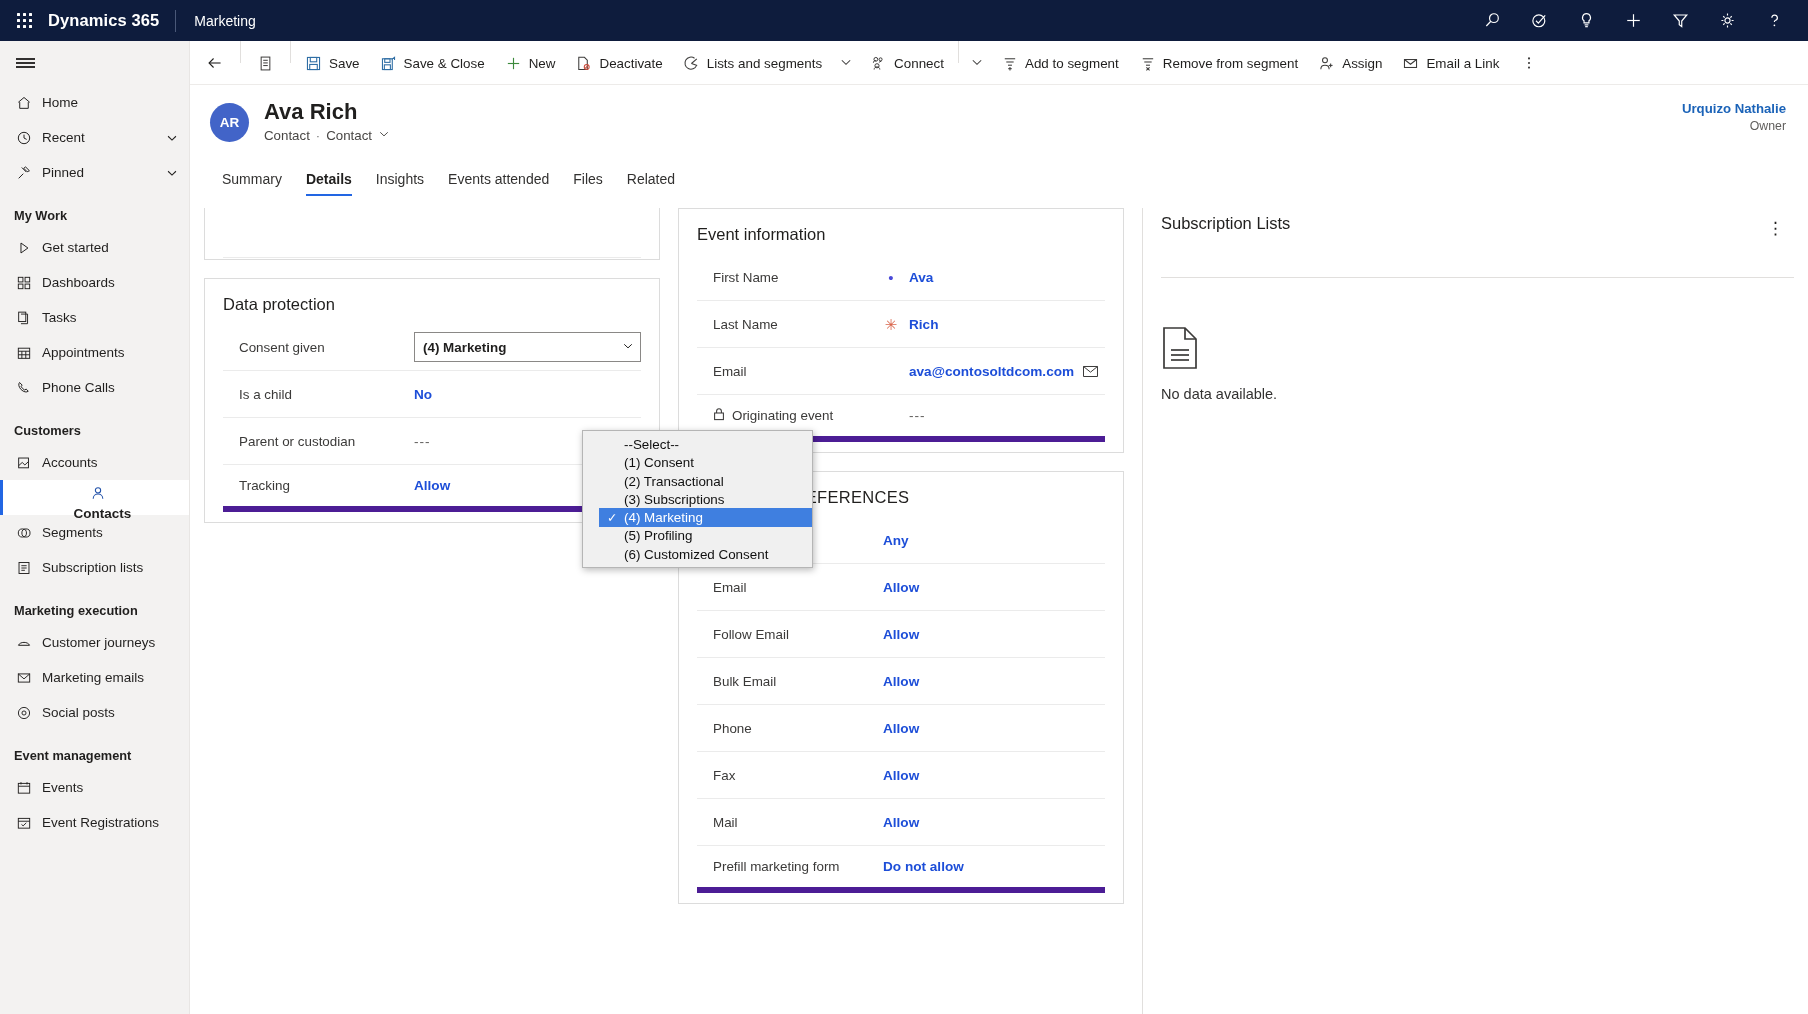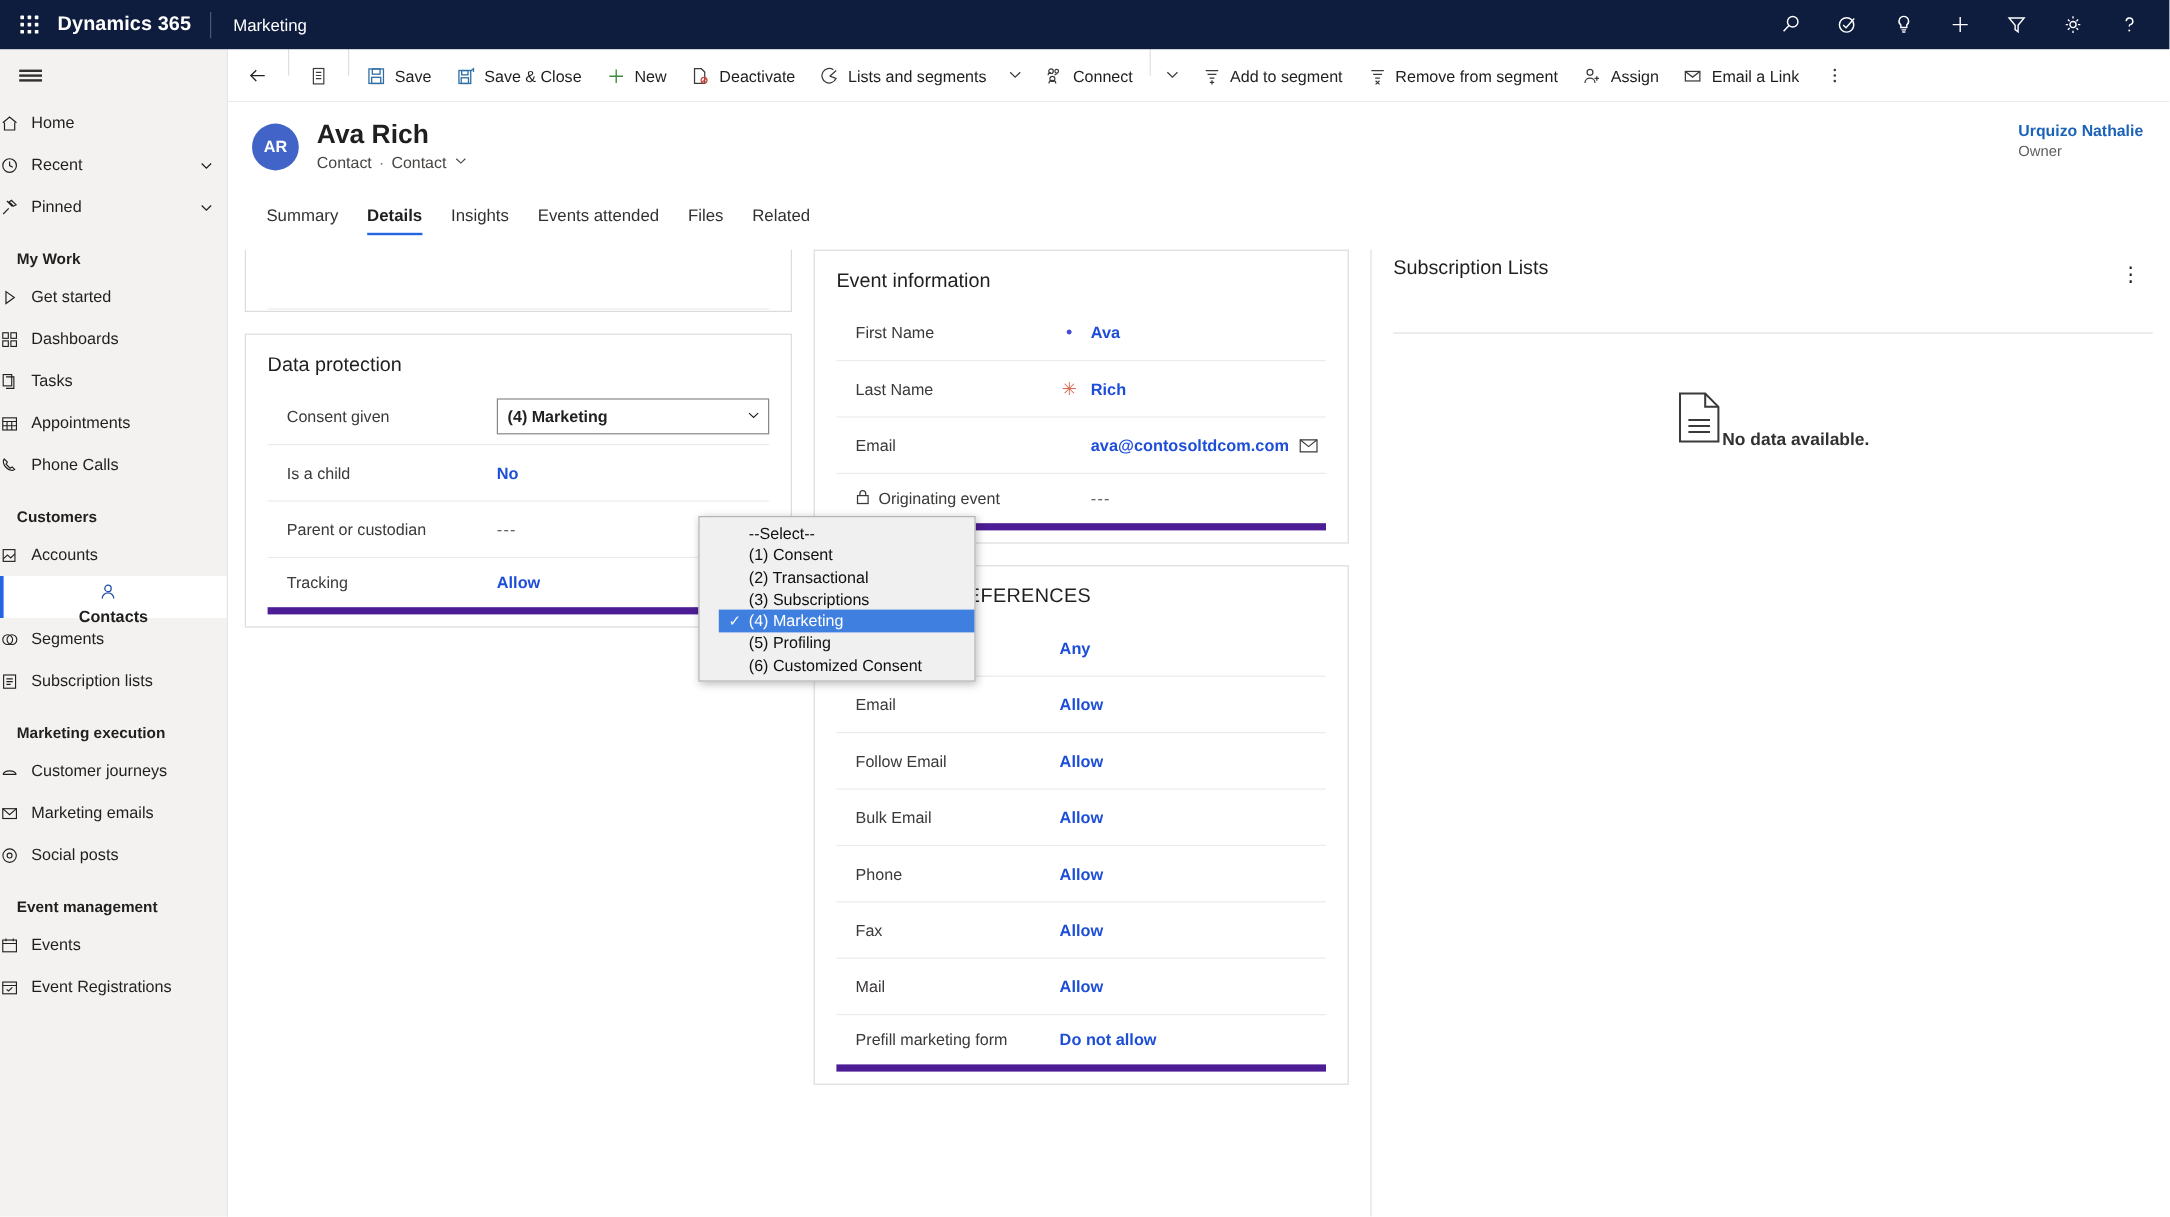--- a/index.html
+++ b/index.html
@@ -31,21 +31,21 @@
   .body-wrap { display: flex; height: 973px; }
 
   
   .sidebar {
     width: 190px; background: #f3f2f1; flex: 0 0 190px;
     border-right: 1px solid #e8e6e4; overflow: hidden; position: relative;
   }
   .hamb { height: 44px; display: flex; align-items: center; padding-left: 16px; cursor: pointer; }
   .hamb span { display:block; width: 19px; height: 1.6px; background: #323130; margin: 2.6px 0; }
   .sb-item {
-    height: 35px; display: flex; align-items: center; 
+    height: 35px; display: flex; align-items: center; padding-left: 16px;
     font-size: 13.5px; color: #201f1e; cursor: pointer; position: relative;
   }
   .sb-item .ico { width: 26px; display: flex; align-items: center; color: #201f1e; flex: 0 0 26px;}
   .sb-item .lbl { flex: 1; }
   .sb-item .chev { width: 34px; display: flex; align-items: center; justify-content: center; }
   .sb-item.active { background: #ffffff; font-weight: 600; flex-direction: column; }
   .sb-item.active::before {
     content:""; position: absolute; left: 0; top: 0; bottom: 0; width: 3px; background: #2266e3;
   }
   .sb-group {
@@ -73,21 +73,21 @@
   
   .rec-header { padding: 14px 0 0 20px; display: flex; align-items: flex-start; position: relative; flex: 0 0 auto; }
   .avatar {
     width: 39px; height: 39px; border-radius: 50%; background: #4264c8; color: #fff;
     display: flex; align-items: center; justify-content: center; font-size: 13.5px;
     font-weight: 600; margin-right: 15px; margin-top: 4px; flex: 0 0 39px;
   }
   .rec-title { font-size: 22px; color: #201f1e; font-weight: 600; line-height: 1.15; }
   .rec-sub { font-size: 13.3px; color: #484644; margin-top: 4px; display: flex; align-items: center; gap: 6px; }
   .rec-sub .dot { font-size: 13px; color: #767676; }
-  .owner-box { position: absolute; right: 22px; top: 16px; text-align: left; }
+  .owner-box { position: absolute; right: 22px; top: 16px; text-align: right; }
   .owner-name { color: #1b63b8; font-size: 13.2px; font-weight: 600; cursor: pointer; }
   .owner-role { color: #605e5c; font-size: 12.3px; margin-top: 3px; }
 
   
   .tabs { display: flex; align-items: flex-end; padding-left: 20px; height: 40px; flex: 0 0 40px; margin-top: 13px;}
   .tab {
     font-size: 14px; color: #323130; padding: 0 12px 9px 12px; cursor: pointer;
     position: relative; white-space: nowrap;
   }
   .tab.active { font-weight: 600; color: #201f1e; }
@@ -127,21 +127,21 @@
     display: flex; align-items: center; padding: 0 6px 0 8px; font-size: 13.4px;
     color: #201f1e; font-weight: bold; cursor: pointer; max-width: 285px;
   }
   .fselect .cv { flex: 1; }
 
   
   .sublist-head { display: flex; align-items: flex-start; padding: 6px 0 0 0; }
   .sublist-title { font-size: 16.5px; color: #201f1e; }
   .sublist-menu { margin-left: auto; padding: 4px 10px; cursor: pointer; color: #201f1e; font-size: 17px; letter-spacing:0; }
   .sublist-rule { height: 1px; background: #e1dfdd; margin-top: 34px; }
-  .empty-state { display: flex; flex-direction: row; align-items: flex-end; justify-content: center; padding-top: 48px; font-weight: bold; }
+  .empty-state { display: flex; flex-direction: column; align-items: flex-start; justify-content: center; padding-top: 48px; }
   .empty-text { font-size: 14.5px; color: #323130; margin-top: 12px; }
 
   
   .dropdown-pop {
     position: absolute; left: 392px; top: 234px; width: 231px;
     background: #f0f0f0; border: 1px solid #b5b5b5; box-shadow: 1px 2px 7px rgba(0,0,0,.28);
     padding: 4px 0 4px 16px; z-index: 200;
     font-family: "Liberation Sans", sans-serif;
   }
   .dd-item {

